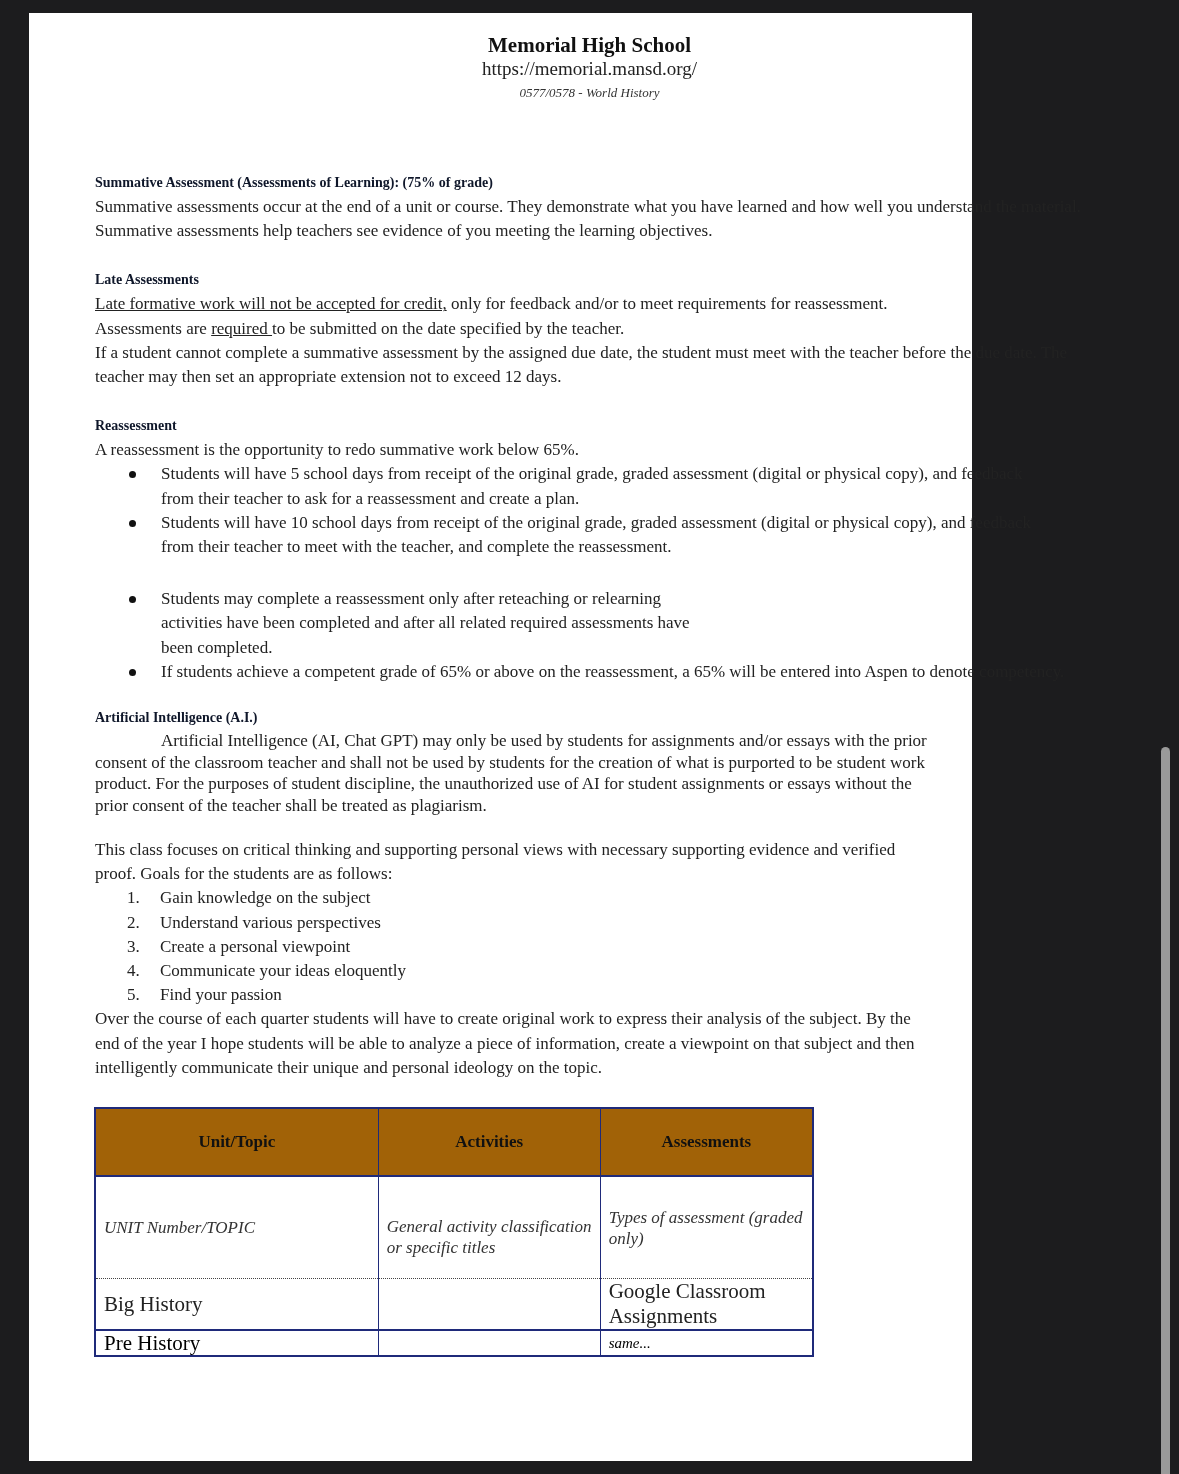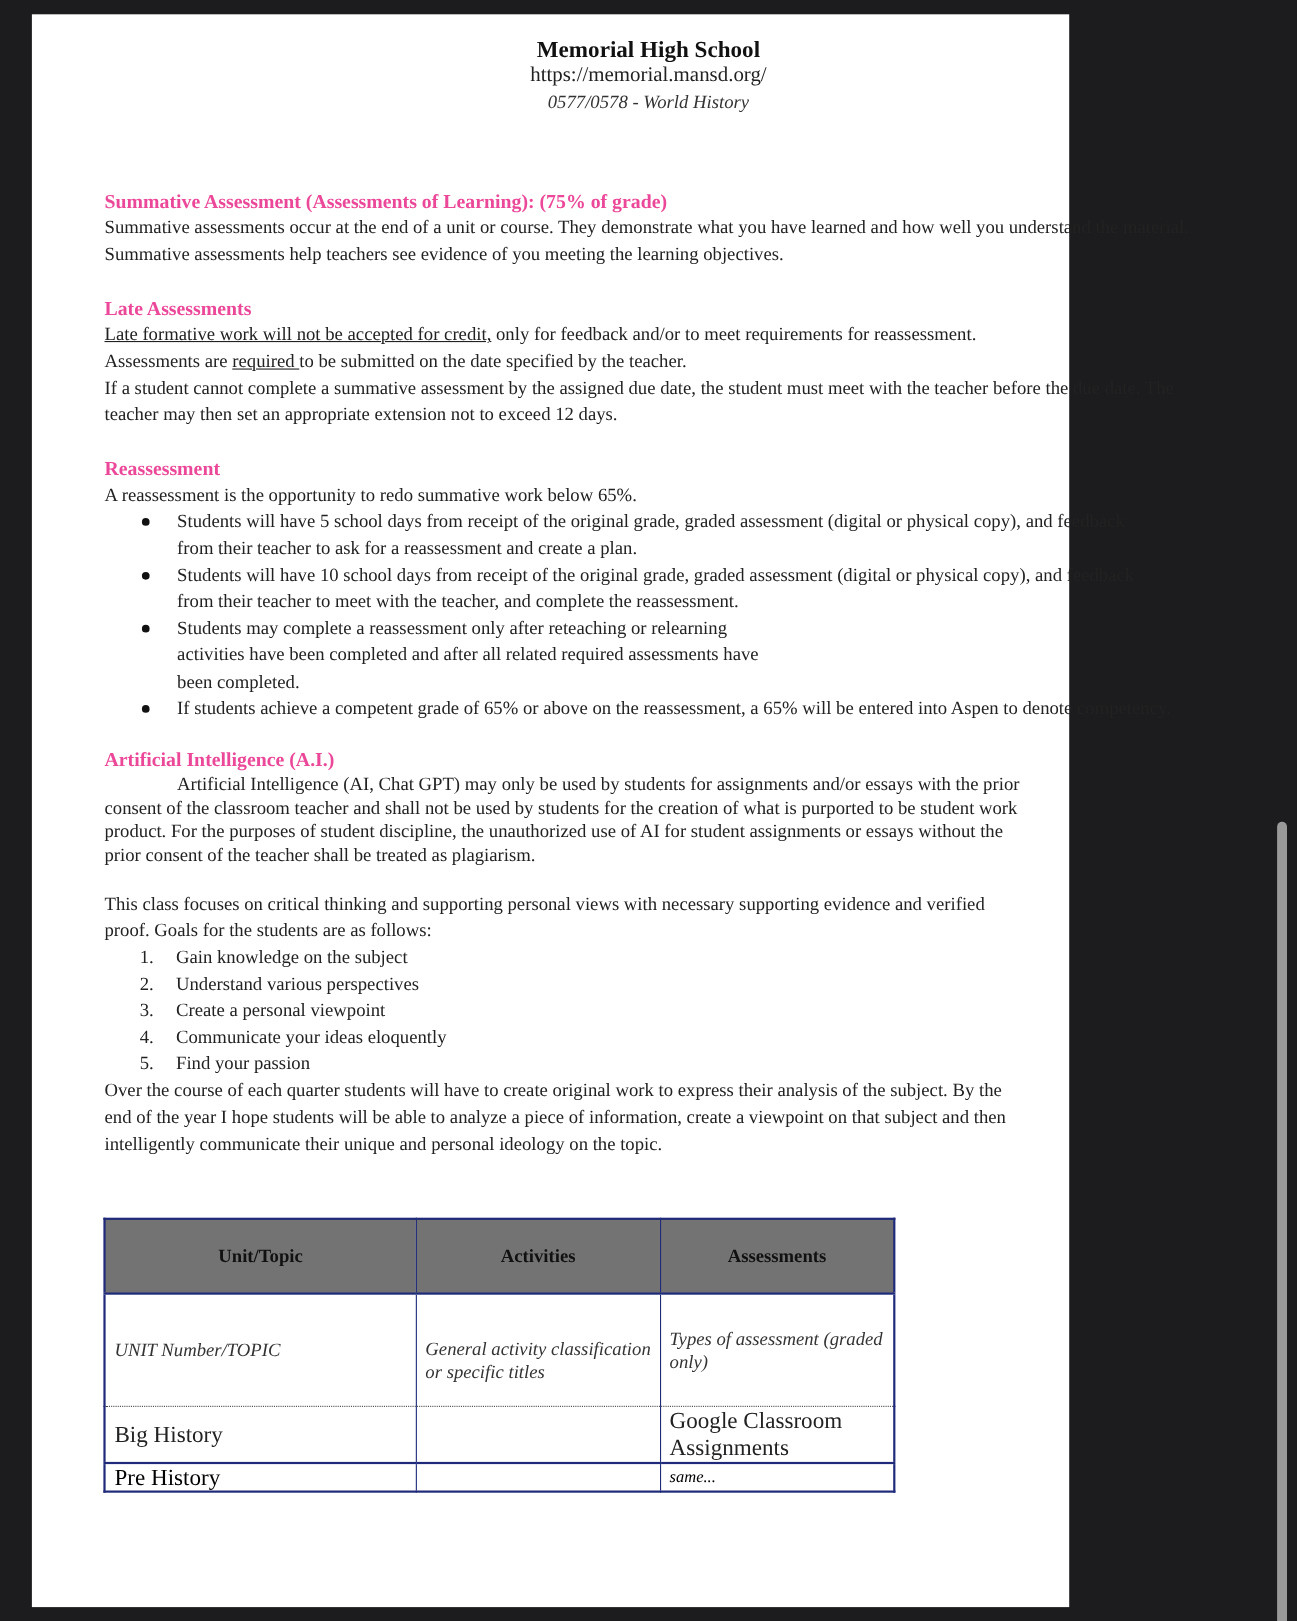--- a/index.html
+++ b/index.html
@@ -47,36 +47,36 @@
       position: absolute;
       left: 0;
       top: 20px;
       width: 1179px;
       margin-left: -29px;
       text-align: center;
       line-height: 24px;
     }
     .header .school { font-weight: bold; font-size: 21px; color: #111; }
     .header .url { font-size: 19px; color: #222; }
-    .header .course { font-size: 17px; font-style: italic; color: #333; }
+    .header .course { font-size: 13px; font-style: italic; color: #333; }
 
     .content {
       position: absolute;
       left: 66px;
       top: 158px;
       width: 990px;
       font-size: 17px;
       line-height: 24.2px;
     }
     .section { margin: 0; }
     .section h3 {
       margin: 0;
-      font-size: 18px;
+      font-size: 14px;
       font-weight: bold;
-      color: #ec4899;
+      color: #0f172a;
       line-height: 24px;
     }
     .section p { margin: 0; }
     .gap-25 { height: 25px; }
     .gap-22 { height: 22px; }
     .u { text-decoration: underline; text-decoration-thickness: 1px; }
 
     ul.bullets {
       list-style: none;
       margin: 0;
@@ -124,21 +124,21 @@
       border: 2px solid #1f2a7a;
       font-family: "Liberation Serif", serif;
     }
     table.units td, table.units th {
       border-left: 1px solid #1f2a7a;
       border-right: 1px solid #1f2a7a;
       padding: 0 8px;
       vertical-align: middle;
     }
     table.units th {
-      background: #737373;
+      background: #a16207;
       height: 66px;
       font-size: 17px;
       font-weight: bold;
       color: #111;
       text-align: center;
       border-bottom: 2px solid #1f2a7a;
       border-left: 1.5px solid #222;
     }
     table.units th:first-child { border-left: 1px solid #1f2a7a; }
     .col1 { width: 267px; }
@@ -198,21 +198,21 @@
       </div>
 
       <div class="gap-25"></div>
 
       <div class="section">
         <h3>Reassessment</h3>
         <p>A reassessment is the opportunity to redo summative work below 65%.</p>
         <ul class="bullets">
           <li style="width:890px;"><span class="dot"></span><span>Students will have 5 school days from receipt of the original grade, graded assessment (digital or physical copy), and feedback from their teacher to ask for a reassessment and create a plan.</span></li>
           <li style="width:900px;"><span class="dot"></span><span>Students will have 10 school days from receipt of the original grade, graded assessment (digital or physical copy), and feedback from their teacher to meet with the teacher, and complete the reassessment.</span></li>
-          <li class="narrow" style="padding-right:0;"><span class="dot"></span><span>Students may complete a reassessment only after reteaching or relearning activities have been completed and after all related required assessments have been completed.</span></li>
+          <li class="narrow" style="padding-right:0;margin-top:28px;"><span class="dot"></span><span>Students may complete a reassessment only after reteaching or relearning activities have been completed and after all related required assessments have been completed.</span></li>
           <li style="width:950px;"><span class="dot"></span><span>If students achieve a competent grade of 65% or above on the reassessment, a 65% will be entered into Aspen to denote competency.</span></li>
         </ul>
       </div>
 
       <div class="gap-22"></div>
 
       <div class="section ai">
         <h3>Artificial Intelligence (A.I.)</h3>
         <p class="indent">Artificial Intelligence (AI, Chat GPT) may only be used by students for assignments and/or essays with the prior consent of the classroom teacher and shall not be used by students for the creation of what is purported to be student work product. For the purposes of student discipline, the unauthorized use of AI for student assignments or essays without the prior consent of the teacher shall be treated as plagiarism.</p>
       </div>

